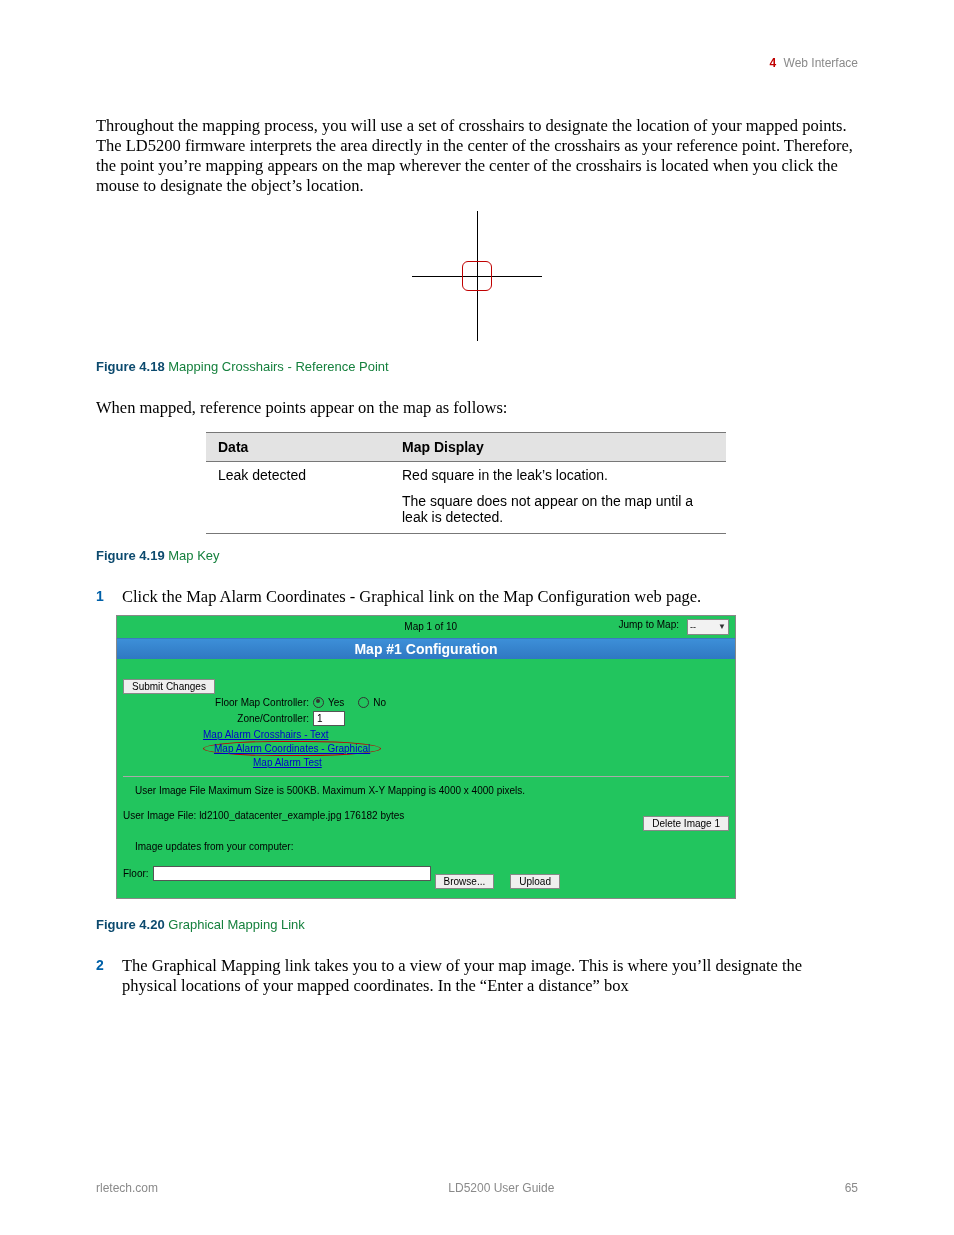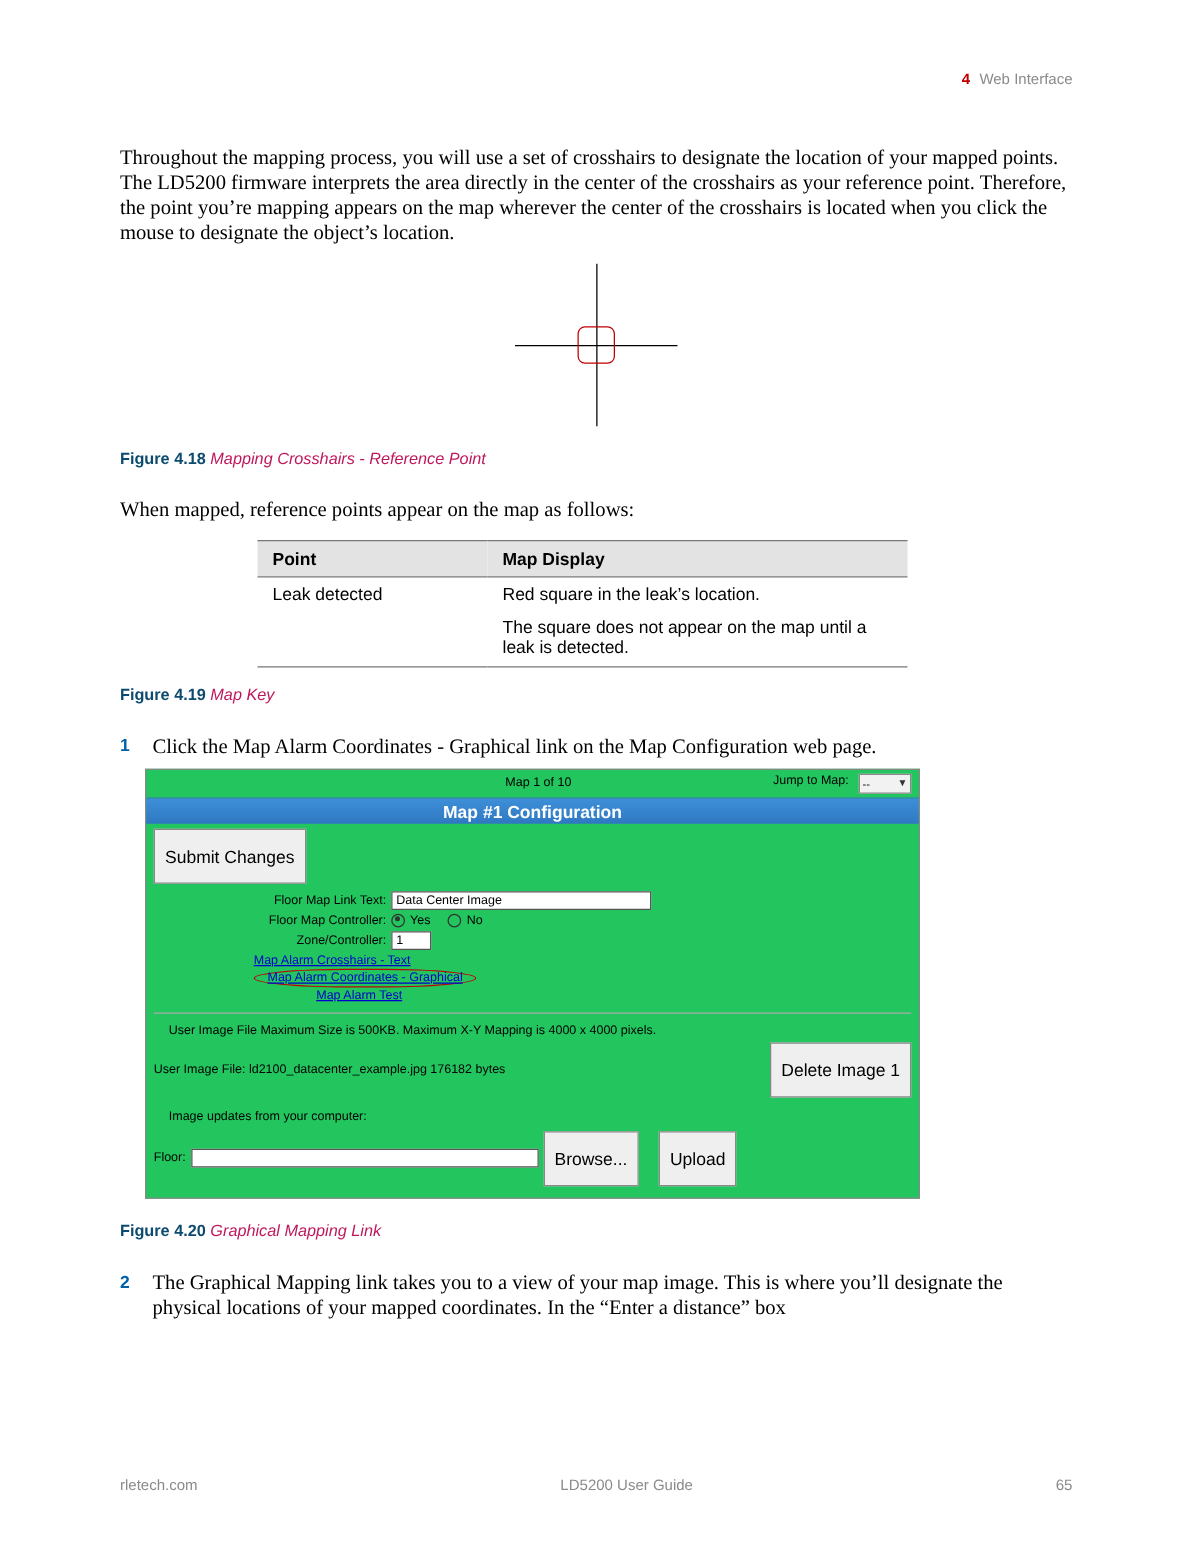--- a/index.html
+++ b/index.html
@@ -62,21 +62,21 @@
     border: 1.6px solid #c00000;
     border-radius: 6px;
     box-sizing: border-box;
   }
   .fig-caption {
     font-family: Arial, Helvetica, sans-serif;
     font-size: 13px;
     margin: 4px 0 24px 0;
   }
   .fig-caption .fstrong { font-weight: bold; color: #0c4a6e; }
-  .fig-caption .ftitle { color: #be185d; font-style: italic; }
+  .fig-caption .ftitle { color: #15803d; }
   .mapkey {
     margin: 14px 0 14px 110px;
     border-collapse: collapse;
     font-family: Arial, Helvetica, sans-serif;
     font-size: 14px;
     width: 520px;
   }
   .mapkey th {
     text-align: left;
     background: #e3e3e3;
@@ -136,21 +136,21 @@
   .bluebar {
     background: linear-gradient(#3d8fd8,#2f78c2);
     color:#fff; font-weight:bold; text-align:center;
     padding:2px 0; font-size:14px;
   }
   .shot-body { padding:4px 6px 6px 6px; }
   .shot-btn {
     display:inline-block;
     border:1px solid #888;
     background:#efefef;
-    padding:13px 8px; font-size:14px;
+    padding:1px 8px; font-size:10px;margin-top:16px;
   }
   .formrow {
     display:flex; align-items:center; gap:4px;
     justify-content:flex-start;
     margin:3px 0; font-size:10px;
   }
   .formrow .lbl { width: 186px; text-align:right; }
   .tinput {
     border:1px solid #555; height:13px; font-size:10px;
     padding:0 3px; background:#fff;
@@ -196,21 +196,21 @@
   <div class="fig-caption">
     <span class="fstrong">Figure 4.18</span>
     <span class="ftitle">Mapping Crosshairs - Reference Point</span>
   </div>
 
   <p class="body-text">When mapped, reference points appear on the map as follows:</p>
 
   <table class="mapkey">
     <tbody>
         <tr>
-      <th style="width:160px;">Point</th>
+      <th style="width:160px;">Data</th>
       <th>Map Display</th>
     </tr>
     <tr>
       <td>Leak detected</td>
       <td>Red square in the leak’s location.</td>
     </tr>
     <tr class="lastrow">
       <td></td>
       <td>The square does not appear on the map until a leak is detected.</td>
     </tr>
@@ -236,24 +236,20 @@
         <span class="mini-select">
           <span>--</span>
           <span class="tri">▼</span>
         </span>
       </span>
     </div>
     <div class="bluebar">Map #1 Configuration</div>
     <div class="shot-body">
       <span class="shot-btn">Submit Changes</span>
 
-      <div class="formrow" style="margin-top:6px;">
-        <span class="lbl">Floor Map Link Text:</span>
-        <input class="tinput" style="width: 200px;" value="Data Center Image">
-      </div>
       <div class="formrow">
         <span class="lbl">Floor Map Controller:</span>
         <span class="radio checked"></span>
         <span>Yes</span>
         <span style="width:6px;"></span>
         <span class="radio"></span>
         <span>No</span>
       </div>
       <div class="formrow">
         <span class="lbl">Zone/Controller:</span>

